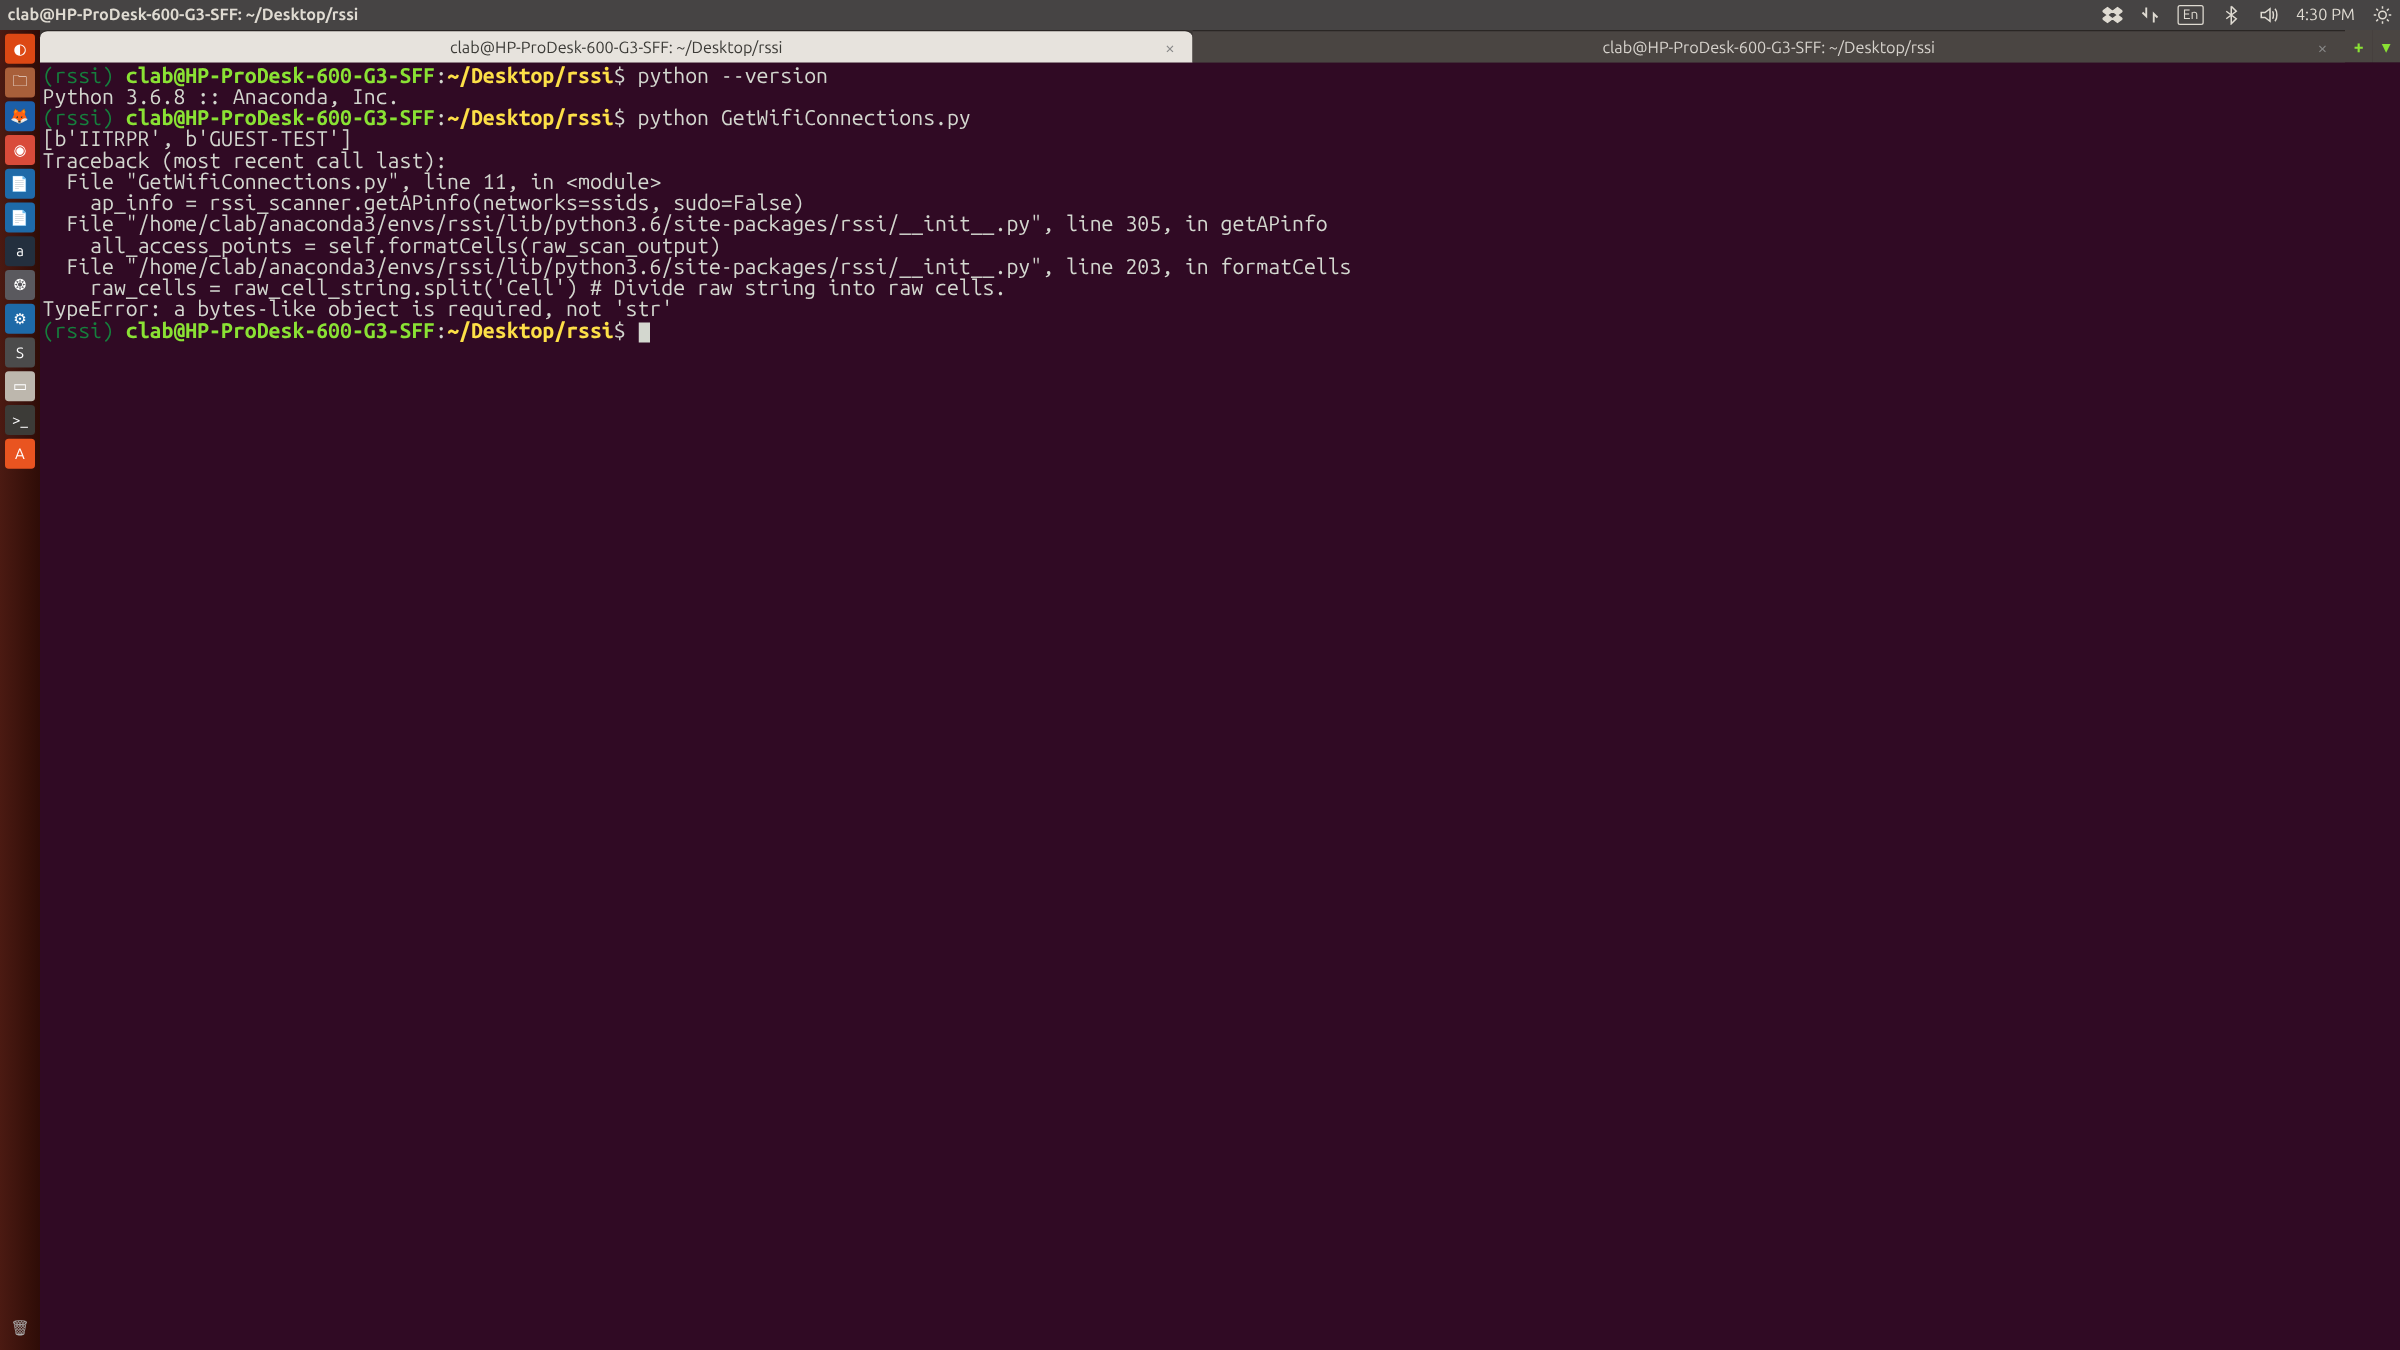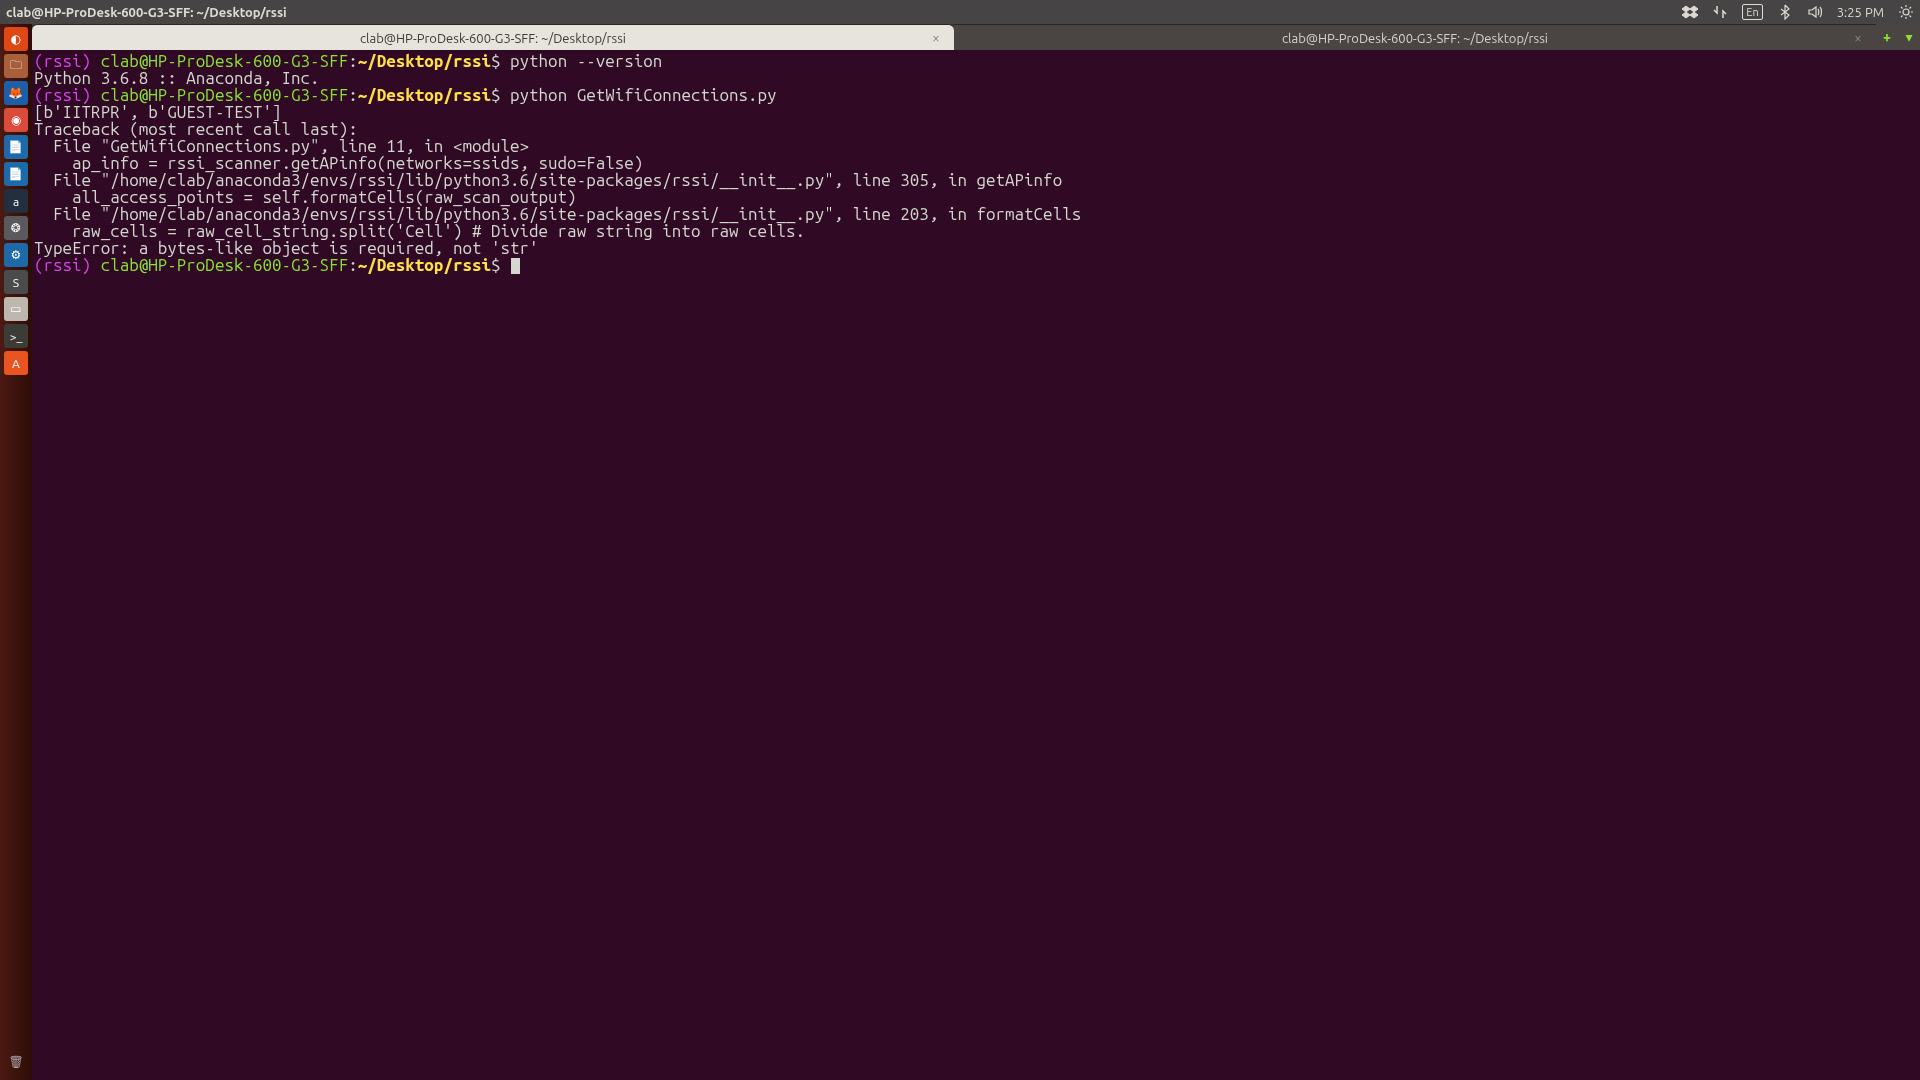--- a/index.html
+++ b/index.html
@@ -60,22 +60,22 @@
   background: #4a4542; color: #d6d2cc; font-size: 14px;
 }
 .tabctl.add { color: #8ae234; font-weight: bold; }
 .tabctl.drop { color: #8ae234; }
 .terminal {
   flex: 1; background: #300a24; color: #d3d7cf;
   font-family: "Ubuntu Mono", "DejaVu Sans Mono", monospace;
   font-size: 17px; line-height: 17px; padding: 2px 2px;
   white-space: pre;
 }
-.p-env { color: #d946ef; }
-.p-userhost { color: #8ae234; font-weight: normal; }
+.p-env { color: #15803d; }
+.p-userhost { color: #8ae234; font-weight: bold; }
 .p-colon { color: #d3d7cf; }
 .p-path { color: #fde047; font-weight: bold; }
 .p-dollar { color: #d3d7cf; }
 .cursor {
   display: inline-block; width: 9px; height: 16px;
   background: #d3d7cf; vertical-align: text-bottom;
   margin-left: 1px;
 }
 </style>
 </head>
@@ -99,21 +99,21 @@
     <span class="ic">
         <svg viewBox="0 0 16 16">
           <path d="M8 1v14l4-4-8-6m0 6l8-6-4-4" stroke-width="1.2" fill="none"></path>
         </svg>
       </span>
     <span class="ic">
         <svg viewBox="0 0 16 16">
           <path d="M2 6v4h3l4 3V3L5 6zM11 5c1 1 1 5 0 6M13 3c2 2 2 8 0 10" stroke-width="1.2" fill="none"></path>
         </svg>
       </span>
-    <span class="clock">3:25 PM</span>
+    <span class="clock">4:30 PM</span>
     <span class="ic">
         <svg viewBox="0 0 16 16">
           <circle cx="8" cy="8" r="3" fill="none" stroke-width="1.2"></circle>
           <path d="M8 1v2M8 13v2M1 8h2M13 8h2M3 3l1.5 1.5M11.5 11.5L13 13M13 3l-1.5 1.5M4.5 11.5L3 13" stroke-width="1.2"></path>
         </svg>
       </span>
   </span>
 </div>
 
 <div class="launcher" id="launcher">

